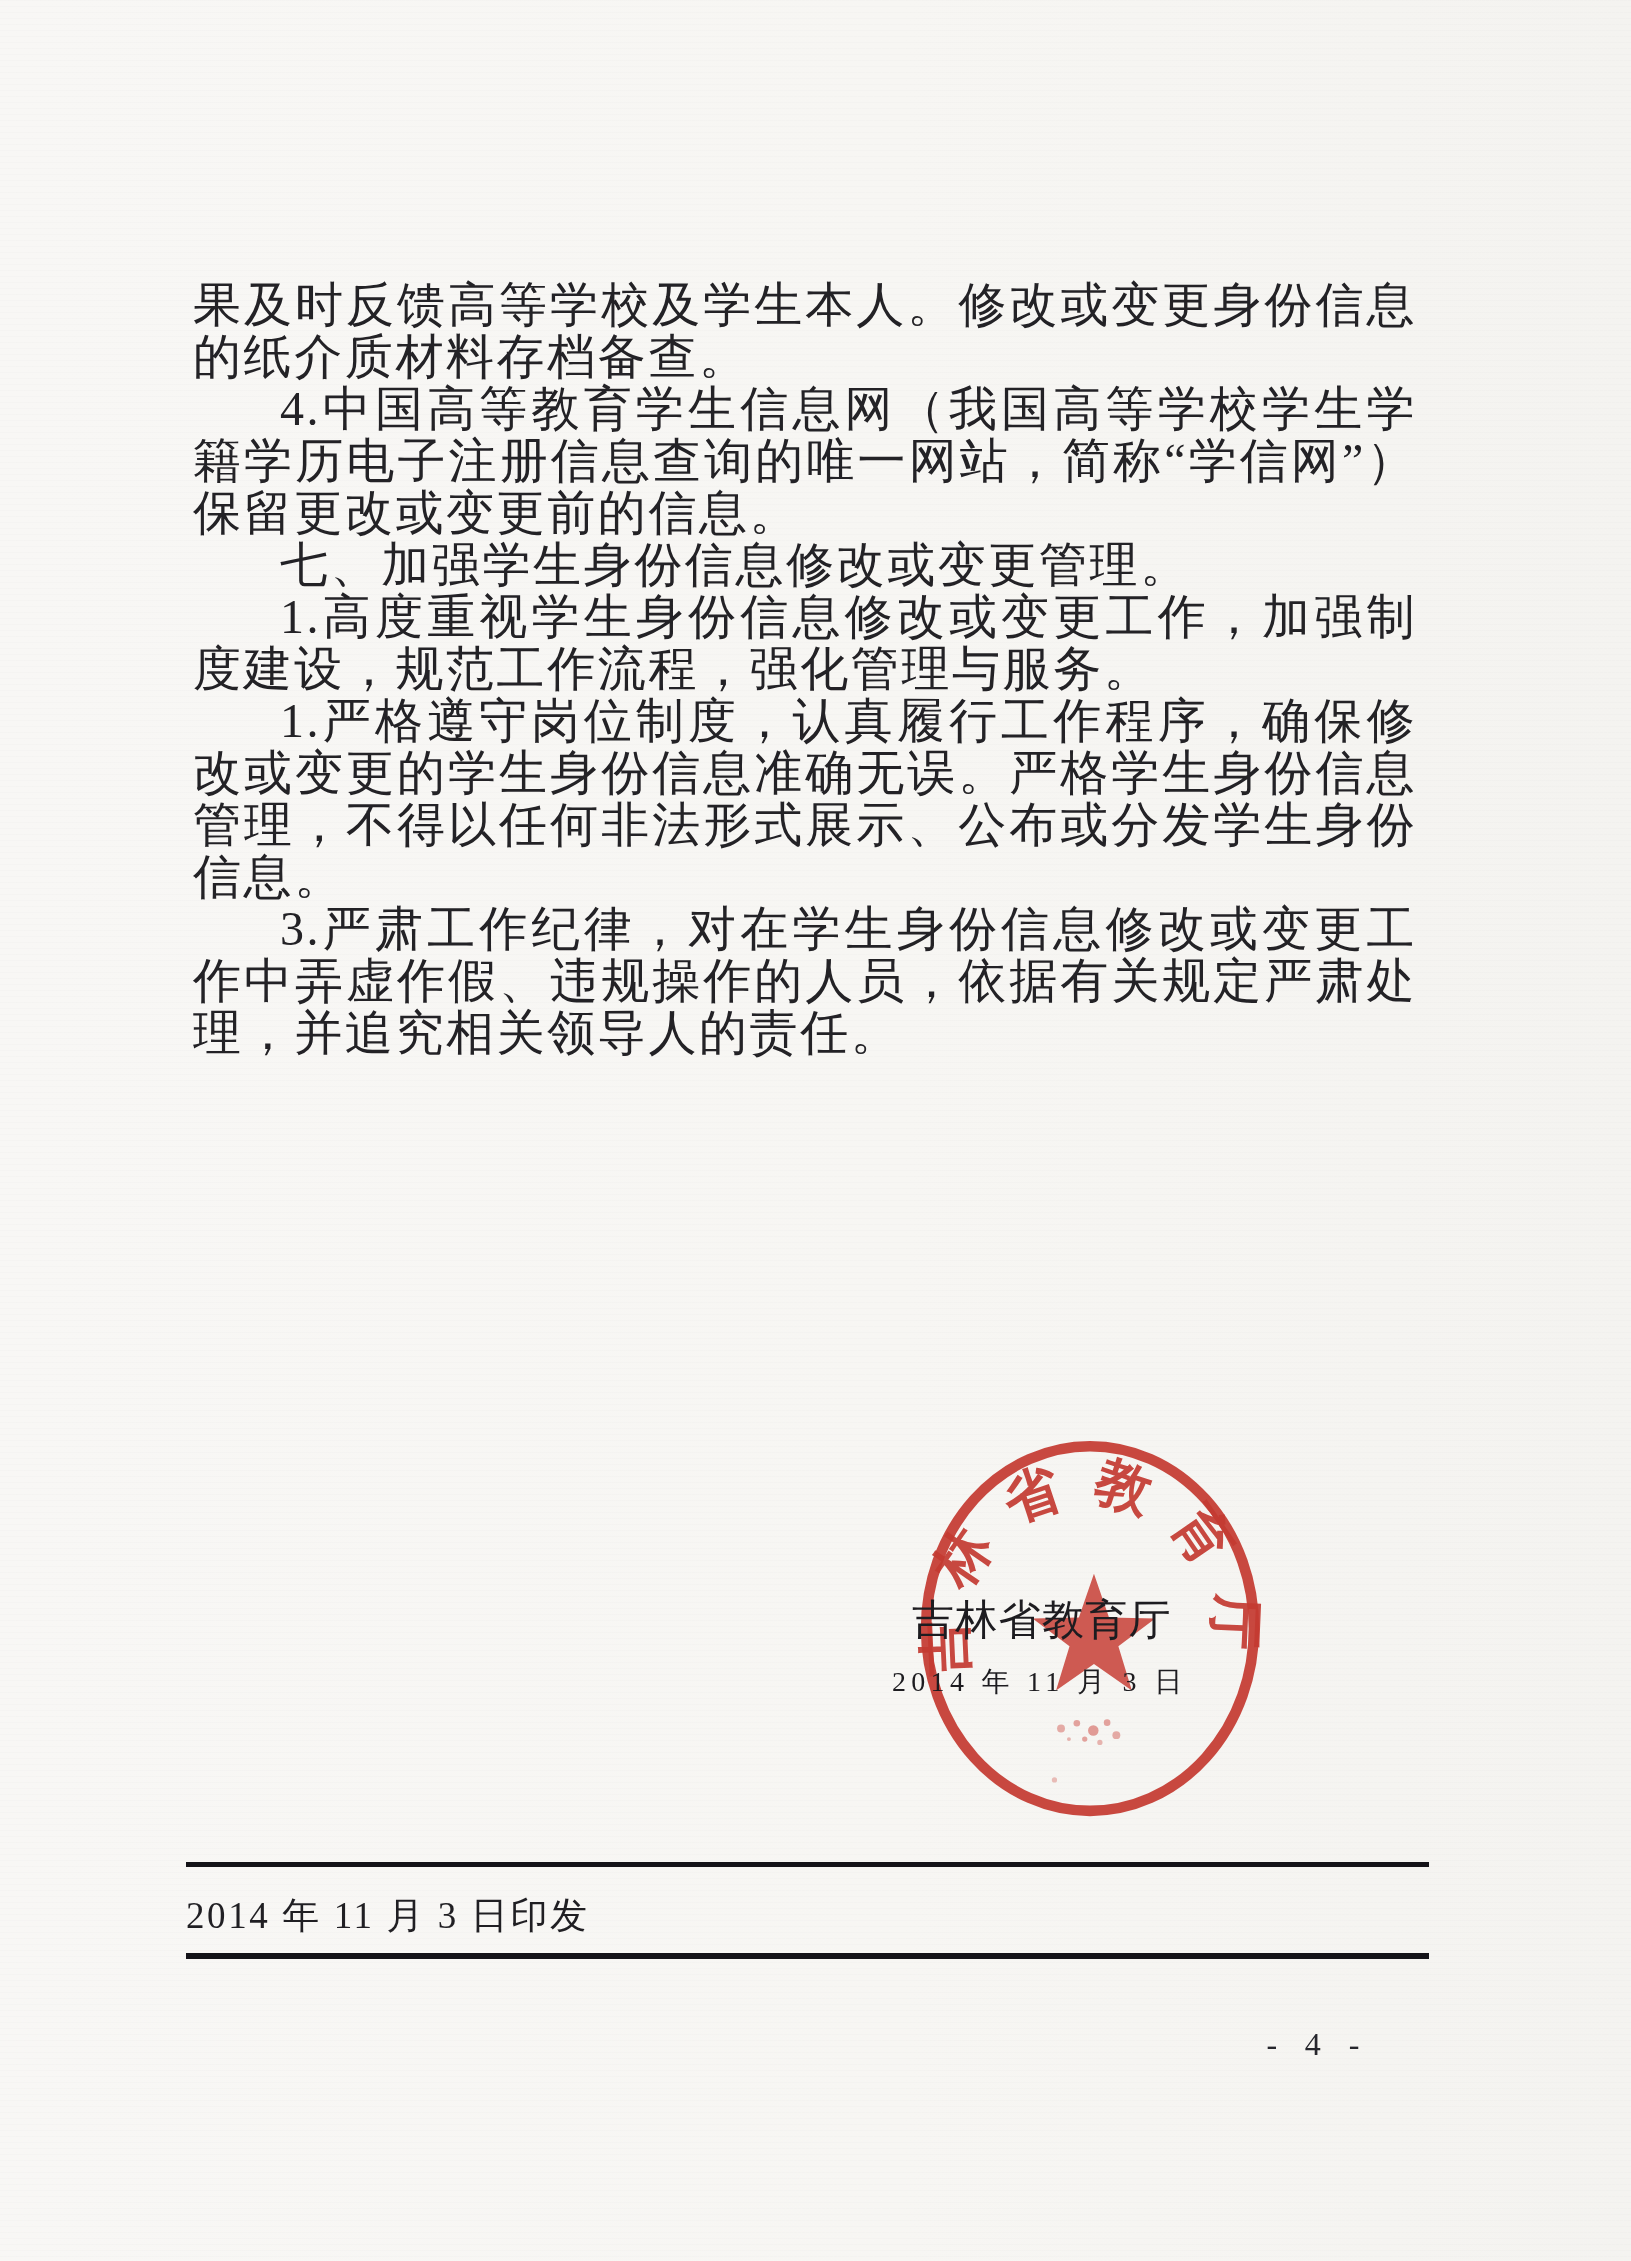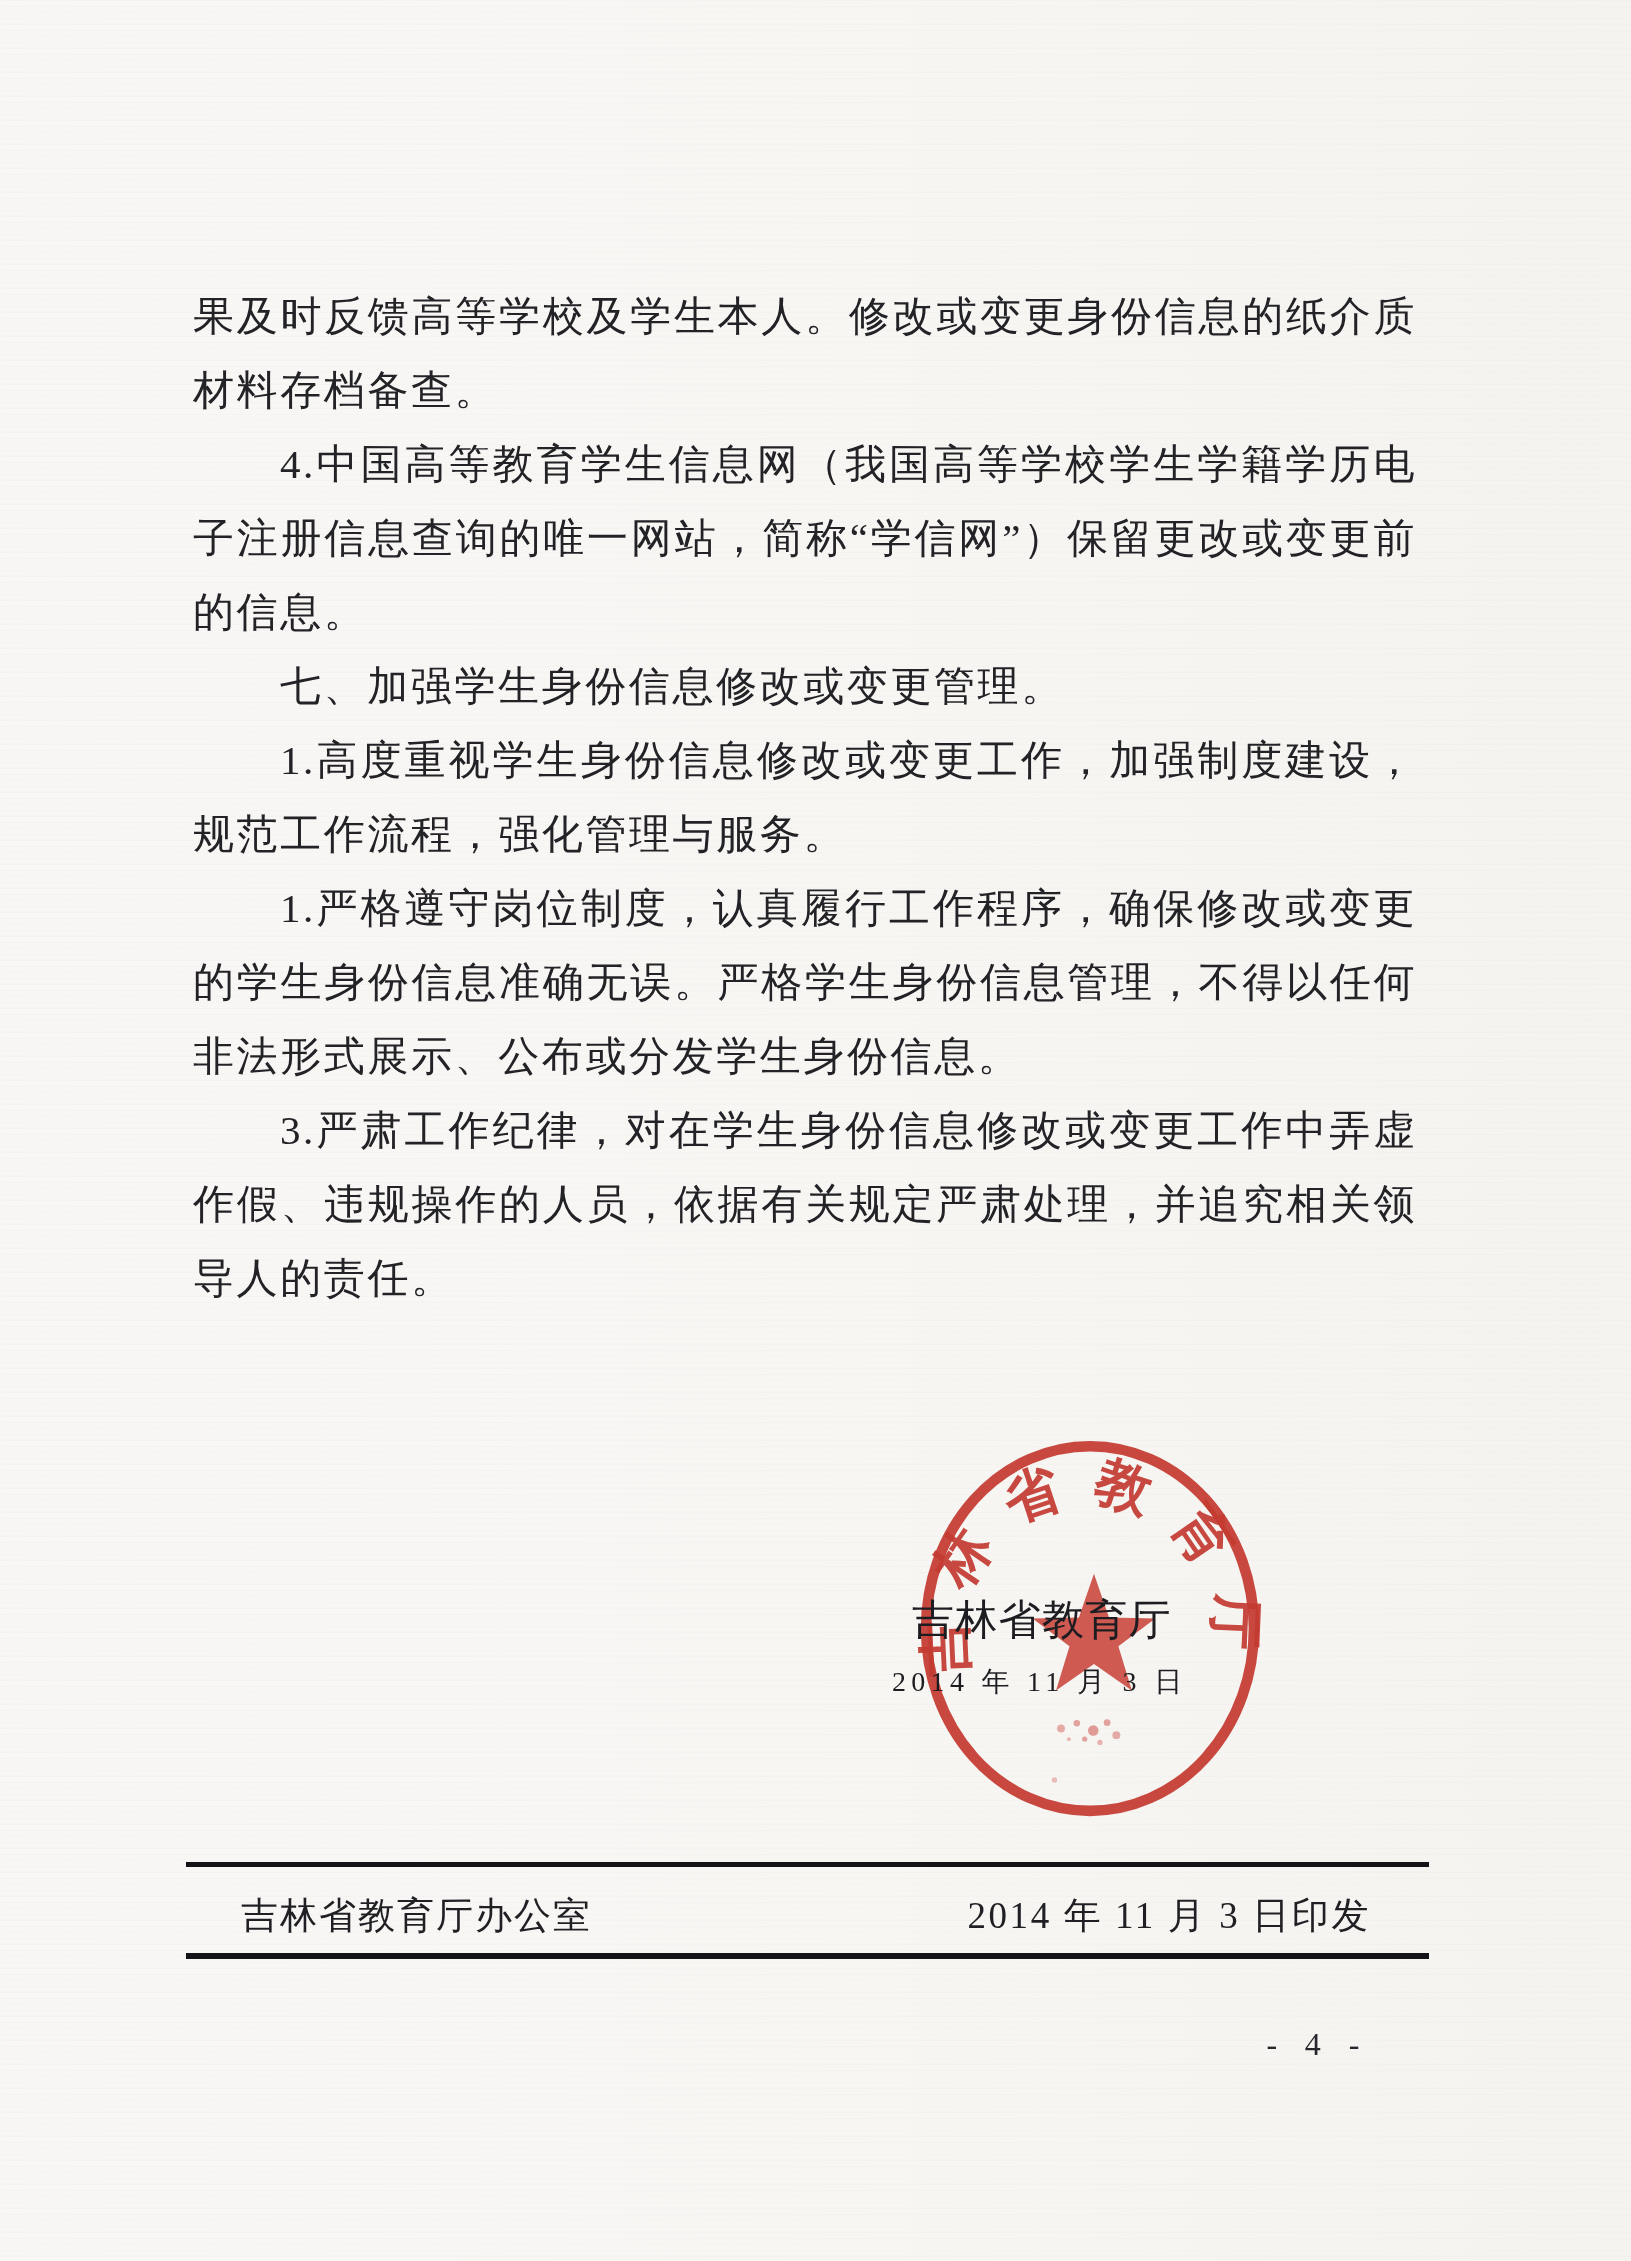--- a/index.html
+++ b/index.html
@@ -19,22 +19,22 @@
     font-family: "Liberation Serif", "DejaVu Serif", serif;
     color: #1f1e20;
   }
 
   
   .body-text {
     position: absolute;
     left: 193px;
     top: 279px;
     width: 1224px;
-    font-size: 41px;
-    line-height: 74px;
+    font-size: 48px;
+    line-height: 52px;
     letter-spacing: 2.6px;
     text-align: justify;
     color: #232226;
   }
   .body-text p { margin: 0; padding: 0; }
   .body-text p.indent { text-indent: 87px; }
 
   
   .sig-name {
     position: absolute;
@@ -147,21 +147,20 @@
       <circle cx="258" cy="468" r="3" opacity="0.4"></circle>
       <circle cx="236" cy="530" r="4" opacity="0.35"></circle>
     </g>
   </svg>
 
   <div class="sig-name">吉林省教育厅</div>
   <div class="sig-date">2014 年 11 月 3 日</div>
 
   <div class="rule rule-top"></div>
   <div class="footer-row">
-    <span class="footer-office">吉林省教育厅办公室</span>
     <span class="footer-issued">2014 年 11 月 3 日印发</span>
   </div>
   <div class="rule rule-bottom"></div>
 
   <div class="page-number">- 4 -</div>
 
 </div>
 
 
 </body></html>

